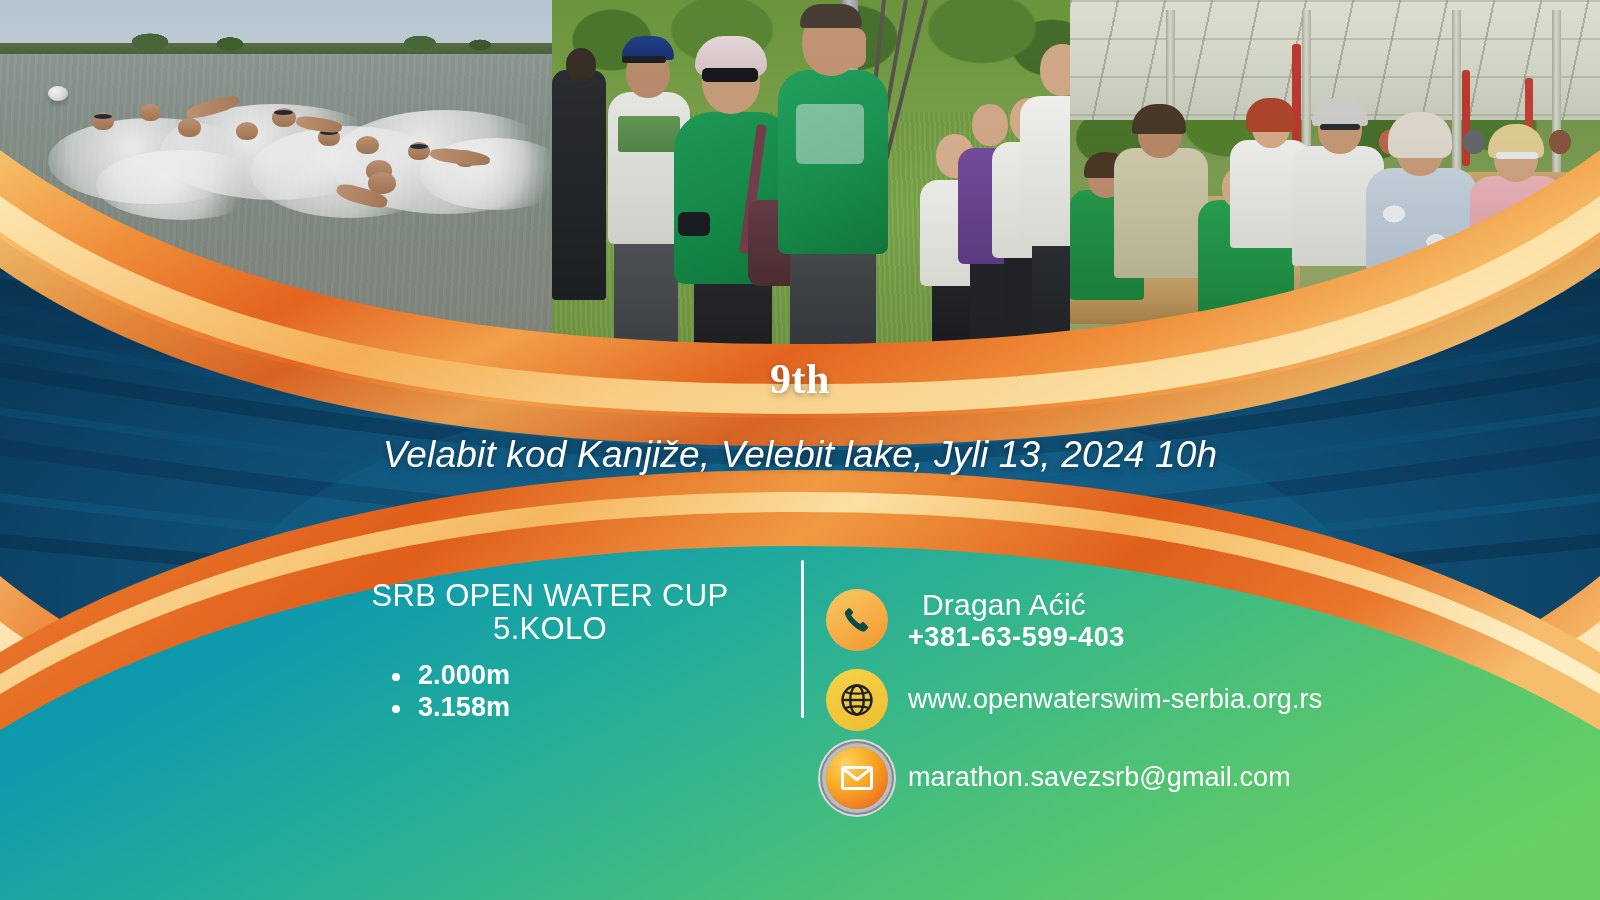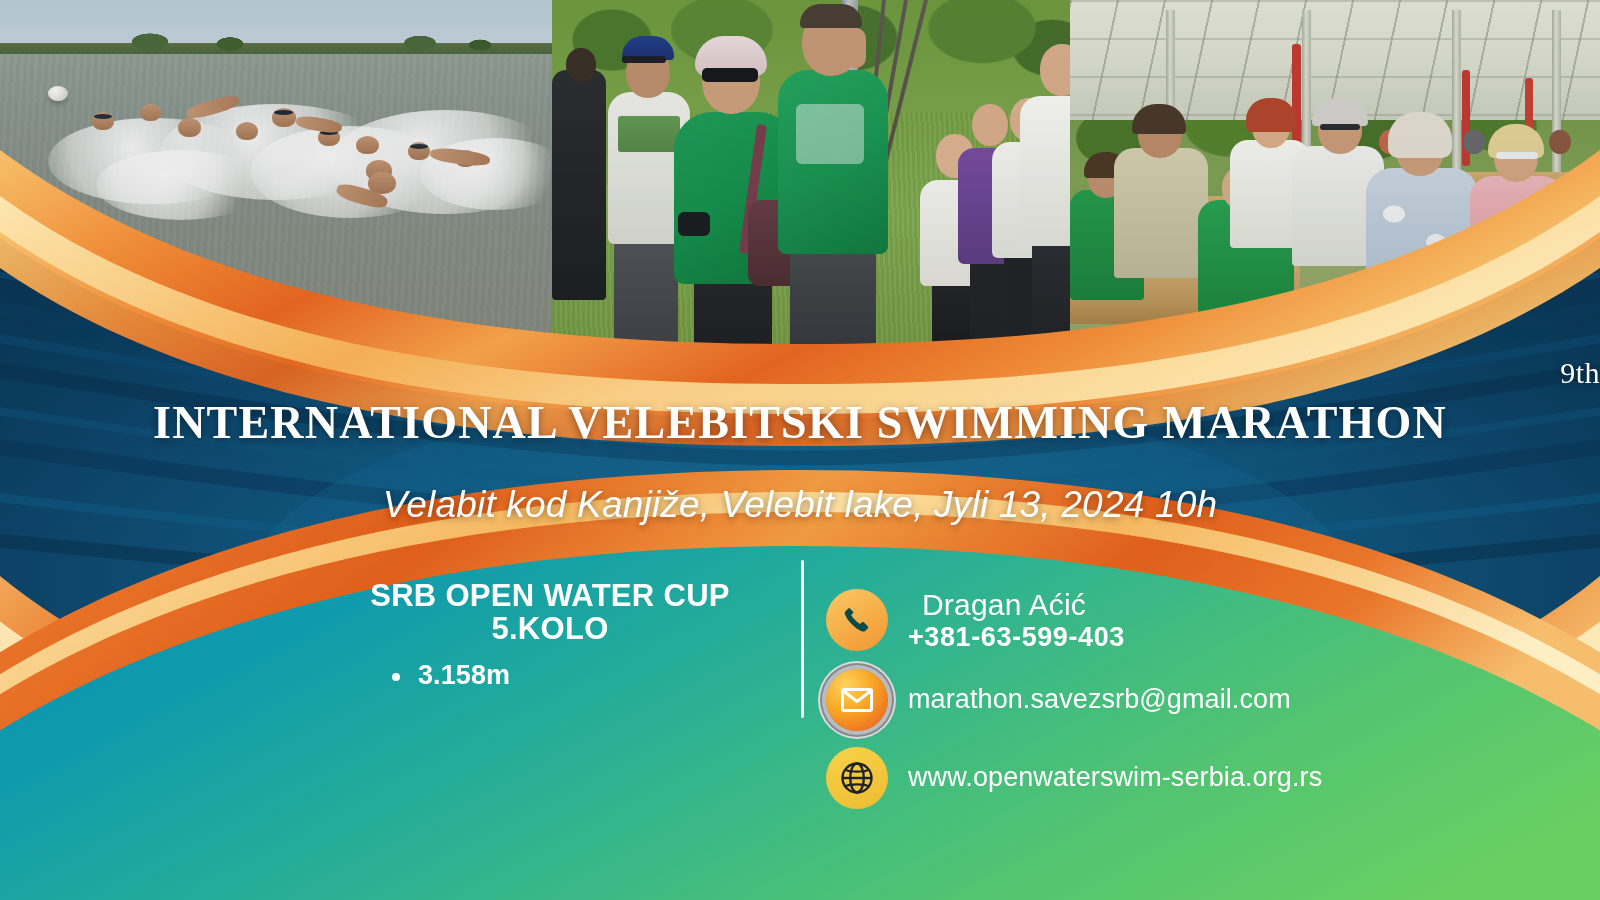--- a/index.html
+++ b/index.html
@@ -178,26 +178,25 @@
   .title-block {
     position: absolute;
     left: 0; right: 0;
     top: 358px;
     text-align: center;
     color: #ffffff;
     z-index: 40;
   }
   .edition {
     font-family: "Liberation Serif", serif;
-    font-size: 30px;
-    font-weight: 400;
+    font-size: 42px;
+    font-weight: 700;
     line-height: 1;
     letter-spacing: .5px;
     text-shadow: 0 2px 6px rgba(0,0,0,.35);
-    text-align: right;
   }
   .main-title {
     font-family: "Liberation Serif", serif;
     font-size: 46px;
     font-weight: 700;
     line-height: 1.18;
     margin-top: 8px;
     letter-spacing: 1.2px;
     text-shadow: 0 2px 8px rgba(0,0,0,.40);
     white-space: nowrap;
@@ -218,21 +217,21 @@
     position: absolute;
     left: 300px;
     top: 580px;
     width: 500px;
     z-index: 40;
     color: #ffffff;
   }
   .cup-heading {
     text-align: center;
     font-size: 31px;
-    font-weight: 700;
+    font-weight: 400;
     line-height: 1.05;
     letter-spacing: .3px;
     margin: 0 0 14px 0;
     padding: 0 10px;
   }
   .cup-heading .l2 { display: block; }
   .distance-list {
     list-style: none;
     margin: 0;
     padding: 0 0 0 118px;
@@ -660,72 +659,72 @@
     <path d="M800,512 C420,512 130,594 -62,736 L-62,772
              C130,630 420,548 800,548 C1180,548 1470,630 1662,772 L1662,736
              C1470,594 1180,512 800,512 Z" fill="url(#arcBotA)"></path>
 
     <path d="M800,546 C430,546 150,626 -40,766 L-40,900 L1640,900 L1640,766
              C1450,626 1170,546 800,546 Z" fill="url(#tealGreen)"></path>
   </svg>
 
   <div class="title-block">
     <div class="edition">9th</div>
-    <div class="main-title">INTERNATIONAL VELEBITSKI SWIMMING MARATHON</div>
     <div class="subtitle">Velabit kod Kanjiže, Velebit lake, Jyli 13, 2024 10h</div>
   </div>
 
   <div class="left-col">
     <div class="cup-heading">
       <span>SRB OPEN WATER CUP</span>
       <span class="l2">5.KOLO</span>
     </div>
     <ul class="distance-list">
+      <li>2.000m</li>
       <li>3.158m</li>
     </ul>
   </div>
 
   <div class="divider"></div>
 
   <div class="right-col">
 
     <div class="contact-row">
       <div class="icon-circle icon-phone">
         <svg width="30" height="30" viewBox="0 0 24 24" aria-hidden="true">
           <path d="M6.6 2.9c-.5-.5-1.3-.5-1.8 0L3 4.7c-.8.8-1 2-.5 3 1.3 2.9 3.2 5.5 5.5 7.8s4.9 4.2 7.8 5.5c1 .5 2.2.3 3-.5l1.8-1.8c.5-.5.5-1.3 0-1.8l-3-3c-.5-.5-1.3-.5-1.8 0l-1.3 1.3c-1.5-.9-2.8-2-4-3.2-1.2-1.2-2.3-2.5-3.2-4L8.6 6.7c.5-.5.5-1.3 0-1.8l-2-2z" fill="#0c4a4a"></path>
         </svg>
       </div>
       <div class="contact-text">
         <div class="contact-name">Dragan Aćić</div>
         <div class="contact-phone">+381-63-599-403</div>
-      </div>
-    </div>
-
-    <div class="contact-row">
-      <div class="icon-circle icon-mail">
-        <svg width="32" height="24" viewBox="0 0 32 24" aria-hidden="true">
-          <rect x="1.5" y="1.5" width="29" height="21" rx="1.5" fill="none" stroke="#ffffff" stroke-width="3"></rect>
-          <path d="M2.5 3 L16 13.5 L29.5 3" fill="none" stroke="#ffffff" stroke-width="3" stroke-linejoin="round"></path>
-        </svg>
-      </div>
-      <div class="contact-text">
-        <div class="contact-line">marathon.savezsrb@gmail.com</div>
       </div>
     </div>
 
     <div class="contact-row">
       <div class="icon-circle icon-globe">
         <svg width="34" height="34" viewBox="0 0 34 34" aria-hidden="true">
           <circle cx="17" cy="17" r="14.5" fill="none" stroke="#1d2226" stroke-width="2.4"></circle>
           <ellipse cx="17" cy="17" rx="6.8" ry="14.5" fill="none" stroke="#1d2226" stroke-width="2.4"></ellipse>
           <line x1="2.5" y1="17" x2="31.5" y2="17" stroke="#1d2226" stroke-width="2.4"></line>
           <path d="M5.2 8.6 C9.5 11.3 24.5 11.3 28.8 8.6" fill="none" stroke="#1d2226" stroke-width="2.2"></path>
           <path d="M5.2 25.4 C9.5 22.7 24.5 22.7 28.8 25.4" fill="none" stroke="#1d2226" stroke-width="2.2"></path>
         </svg>
       </div>
       <div class="contact-text">
         <div class="contact-line">www.openwaterswim-serbia.org.rs</div>
       </div>
     </div>
 
+    <div class="contact-row">
+      <div class="icon-circle icon-mail">
+        <svg width="32" height="24" viewBox="0 0 32 24" aria-hidden="true">
+          <rect x="1.5" y="1.5" width="29" height="21" rx="1.5" fill="none" stroke="#ffffff" stroke-width="3"></rect>
+          <path d="M2.5 3 L16 13.5 L29.5 3" fill="none" stroke="#ffffff" stroke-width="3" stroke-linejoin="round"></path>
+        </svg>
+      </div>
+      <div class="contact-text">
+        <div class="contact-line">marathon.savezsrb@gmail.com</div>
+      </div>
+    </div>
+
   </div>
 
 </div>
 
 </body></html>

